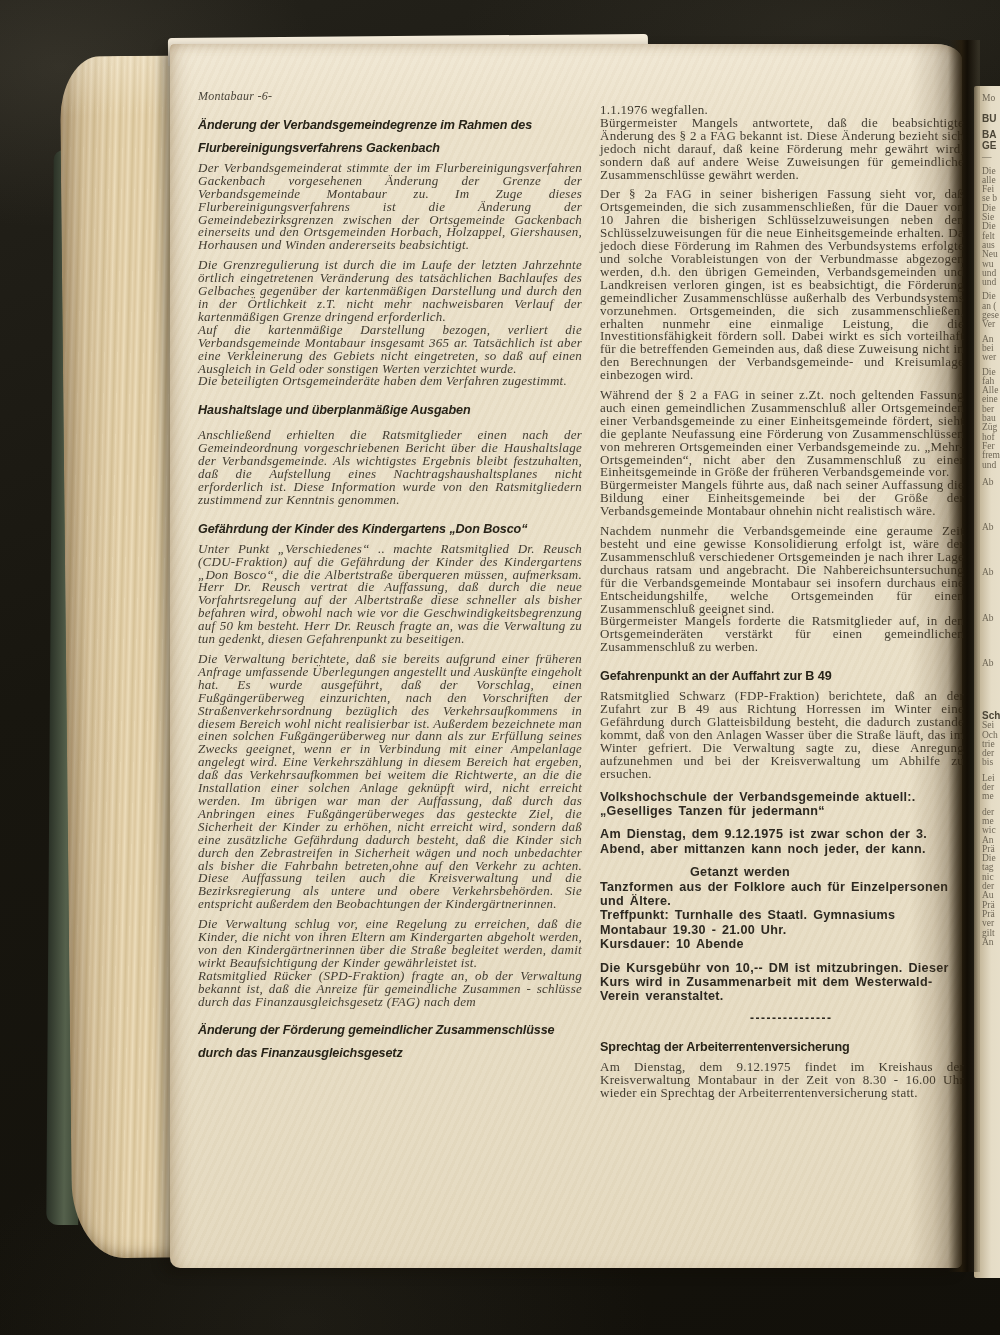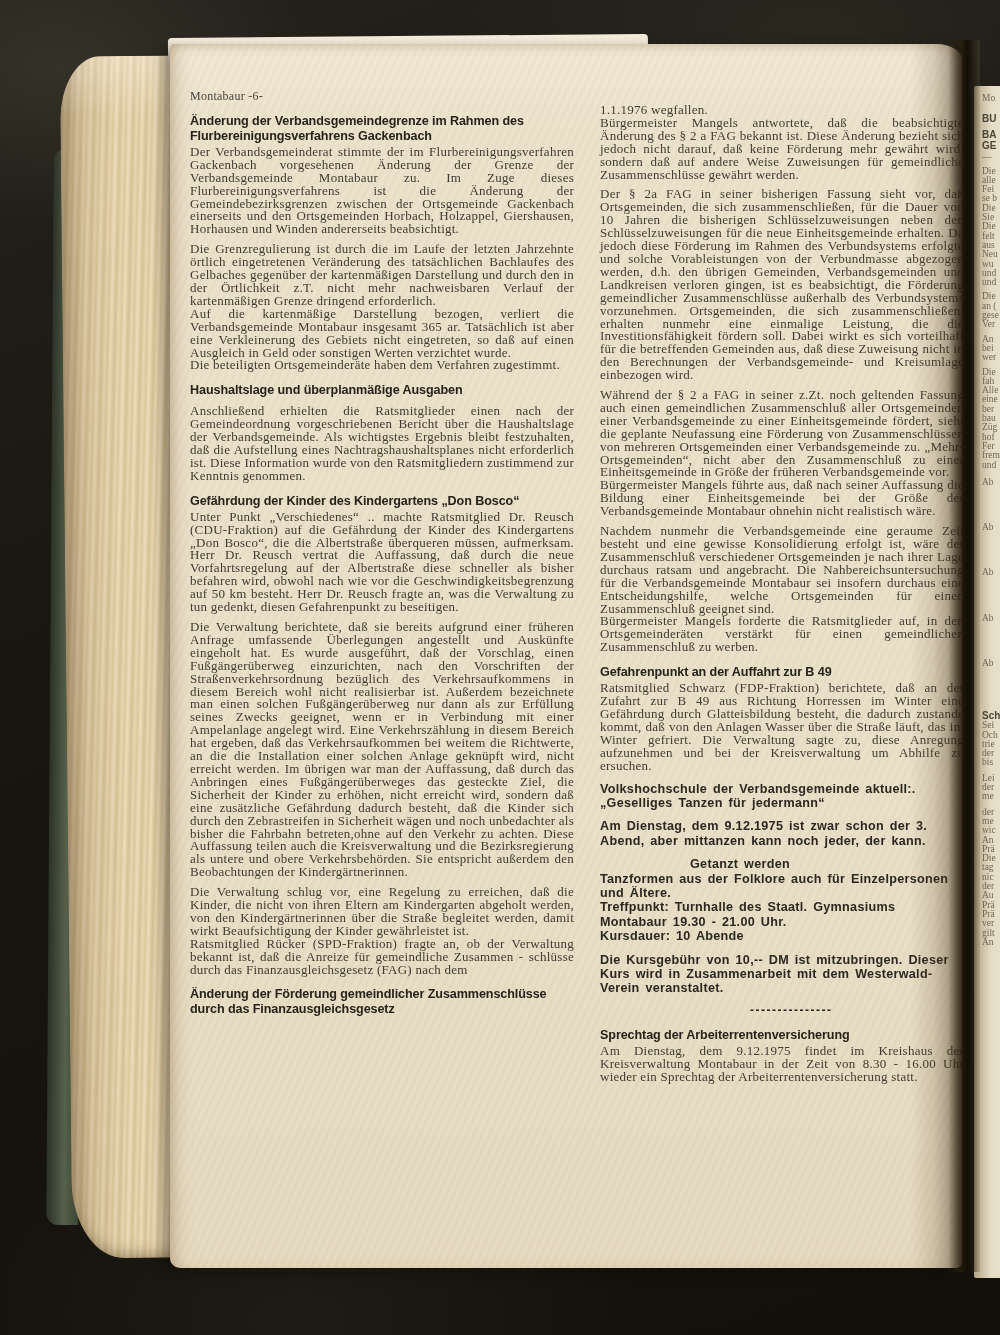--- a/index.html
+++ b/index.html
@@ -77,32 +77,32 @@
     font:9.5px/9.3px "Liberation Serif","DejaVu Serif",serif;
     color:#6e6655;white-space:nowrap;
   }
   .sliver-line.b{
     font:700 10px/11px "Liberation Sans","DejaVu Sans",sans-serif;
     color:#4b4536;
   }
 
   
   .col{position:absolute;color:var(--ink,#413c31);}
-  .col-left{left:20px;top:46px;width:384px;}
+  .col-left{left:28px;top:46px;width:384px;font-style:italic;}
   .col-right{left:430px;top:60px;width:364px;}
   .sec{
     font-size:13px;line-height:12.9px;letter-spacing:0.25px;
     text-align:justify;text-justify:inter-word;
   }
   .sec-para{margin-top:7px;}
   .sec-para0{margin-top:0;}
   .sec-pagelabel{margin:0 0 2px 0;text-align:left;font-size:12px;color:#4a453a;}
   .sec-heading{
     font-family:"Liberation Sans","DejaVu Sans",sans-serif;
-    font-weight:700;font-size:12.6px;line-height:15px;letter-spacing:-0.1px;
+    font-weight:700;font-size:12.6px;line-height:23px;letter-spacing:-0.1px;
     color:var(--ink-bold,#272318);margin:11px 0 2px 0;text-align:left;
   }
   .sec-bold,.sec-bold0{
     font-family:"Liberation Sans","DejaVu Sans",sans-serif;
     font-weight:700;font-size:12.6px;line-height:14.4px;
     letter-spacing:0.3px;word-spacing:2px;
     color:#2c2820;text-align:left;
   }
   .sec-bold{margin-top:9px;}
   .sec-bold0{margin-top:0;}

